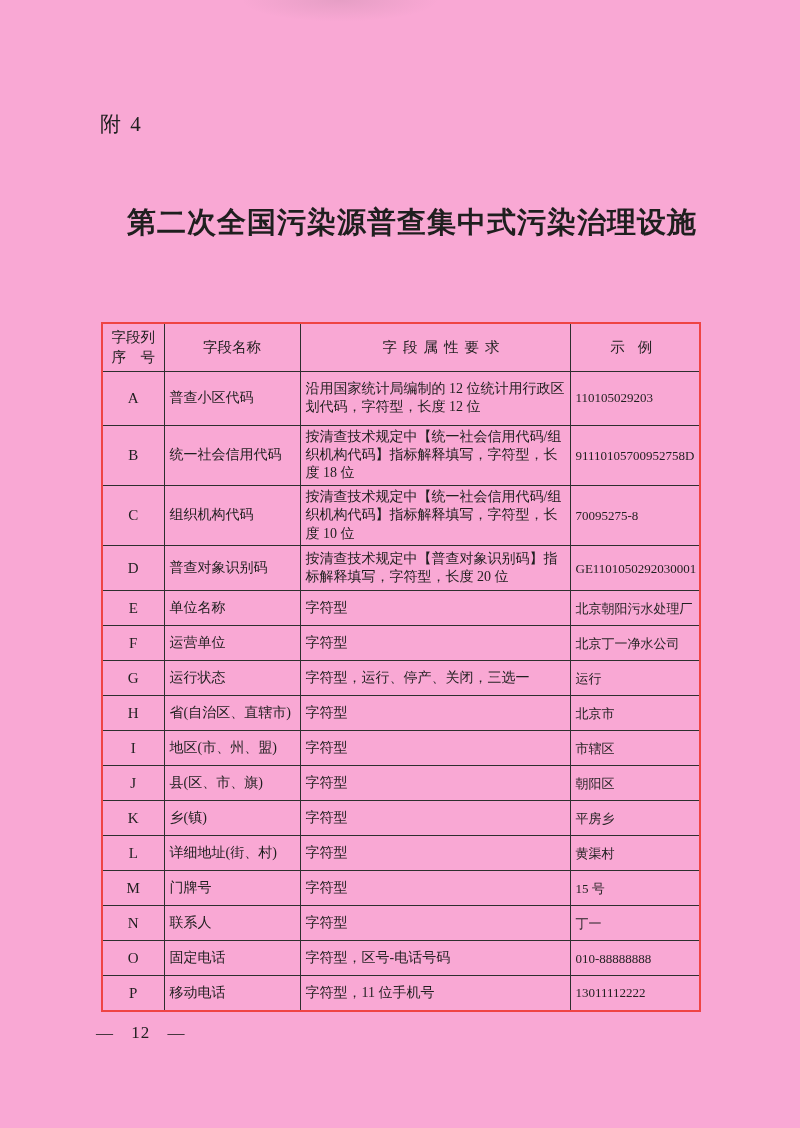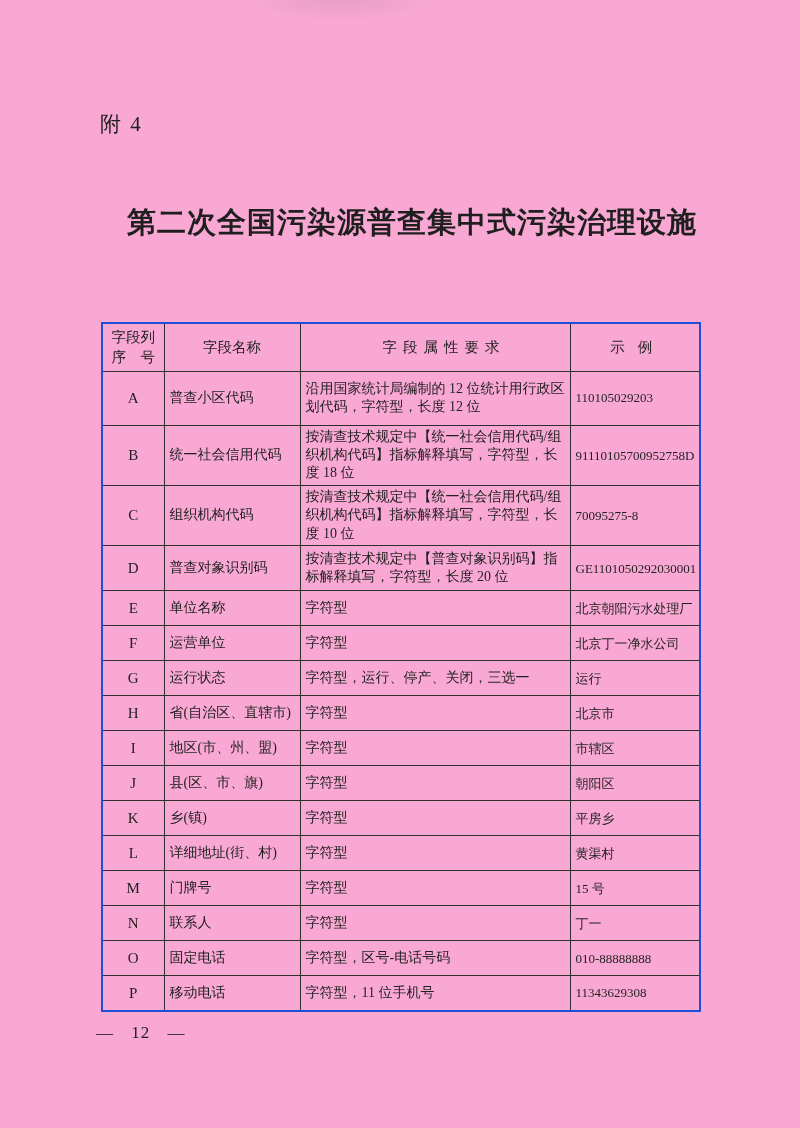--- a/index.html
+++ b/index.html
@@ -32,21 +32,21 @@
   .title .t2{
     display:block;
     font-size:29px;letter-spacing:17px;margin-left:17px;line-height:40px;
     margin-top:13px;
   }
   table.fields{
     position:absolute;left:101px;top:322px;
     width:598px;
     border-collapse:collapse;
     table-layout:fixed;
-    border:2px solid #1d4ed8;
+    border:2px solid #ef4444;
   }
   table.fields th, table.fields td{
     border:1px solid #2e2e2e;
     vertical-align:middle;
     overflow:hidden;
   }
   thead tr{height:48px;}
   thead th{
     font-family:"Liberation Sans","DejaVu Sans",sans-serif;
     font-weight:normal;
@@ -197,19 +197,19 @@
         <tr>
           <td class="code">O</td>
           <td class="name">固定电话</td>
           <td class="req">字符型，区号-电话号码</td>
           <td class="ex">010-88888888</td>
         </tr>
         <tr>
           <td class="code">P</td>
           <td class="name">移动电话</td>
           <td class="req">字符型，11 位手机号</td>
-          <td class="ex">11343629308</td>
+          <td class="ex">13011112222</td>
         </tr>
       </tbody>
   </table>
 
   <div class="footer">— 12 —</div>
 </div>
 
 </body></html>

